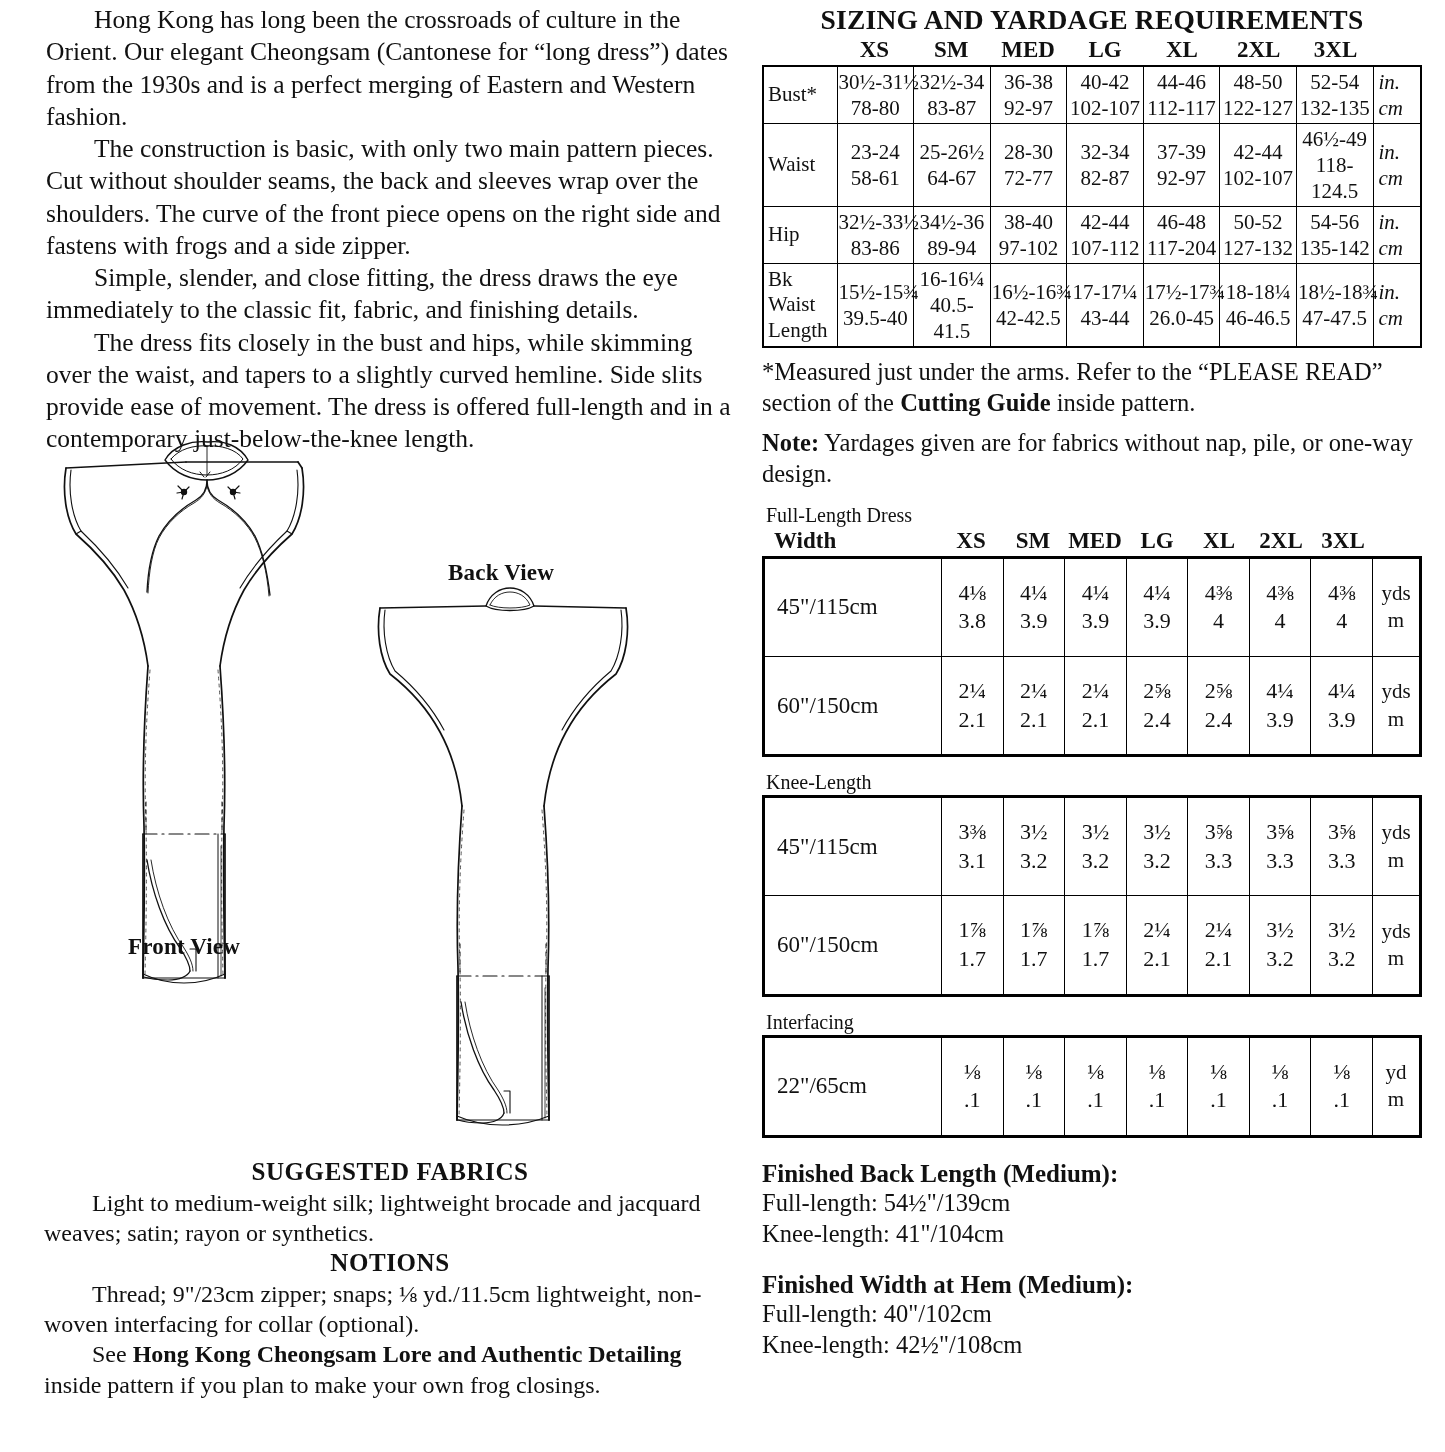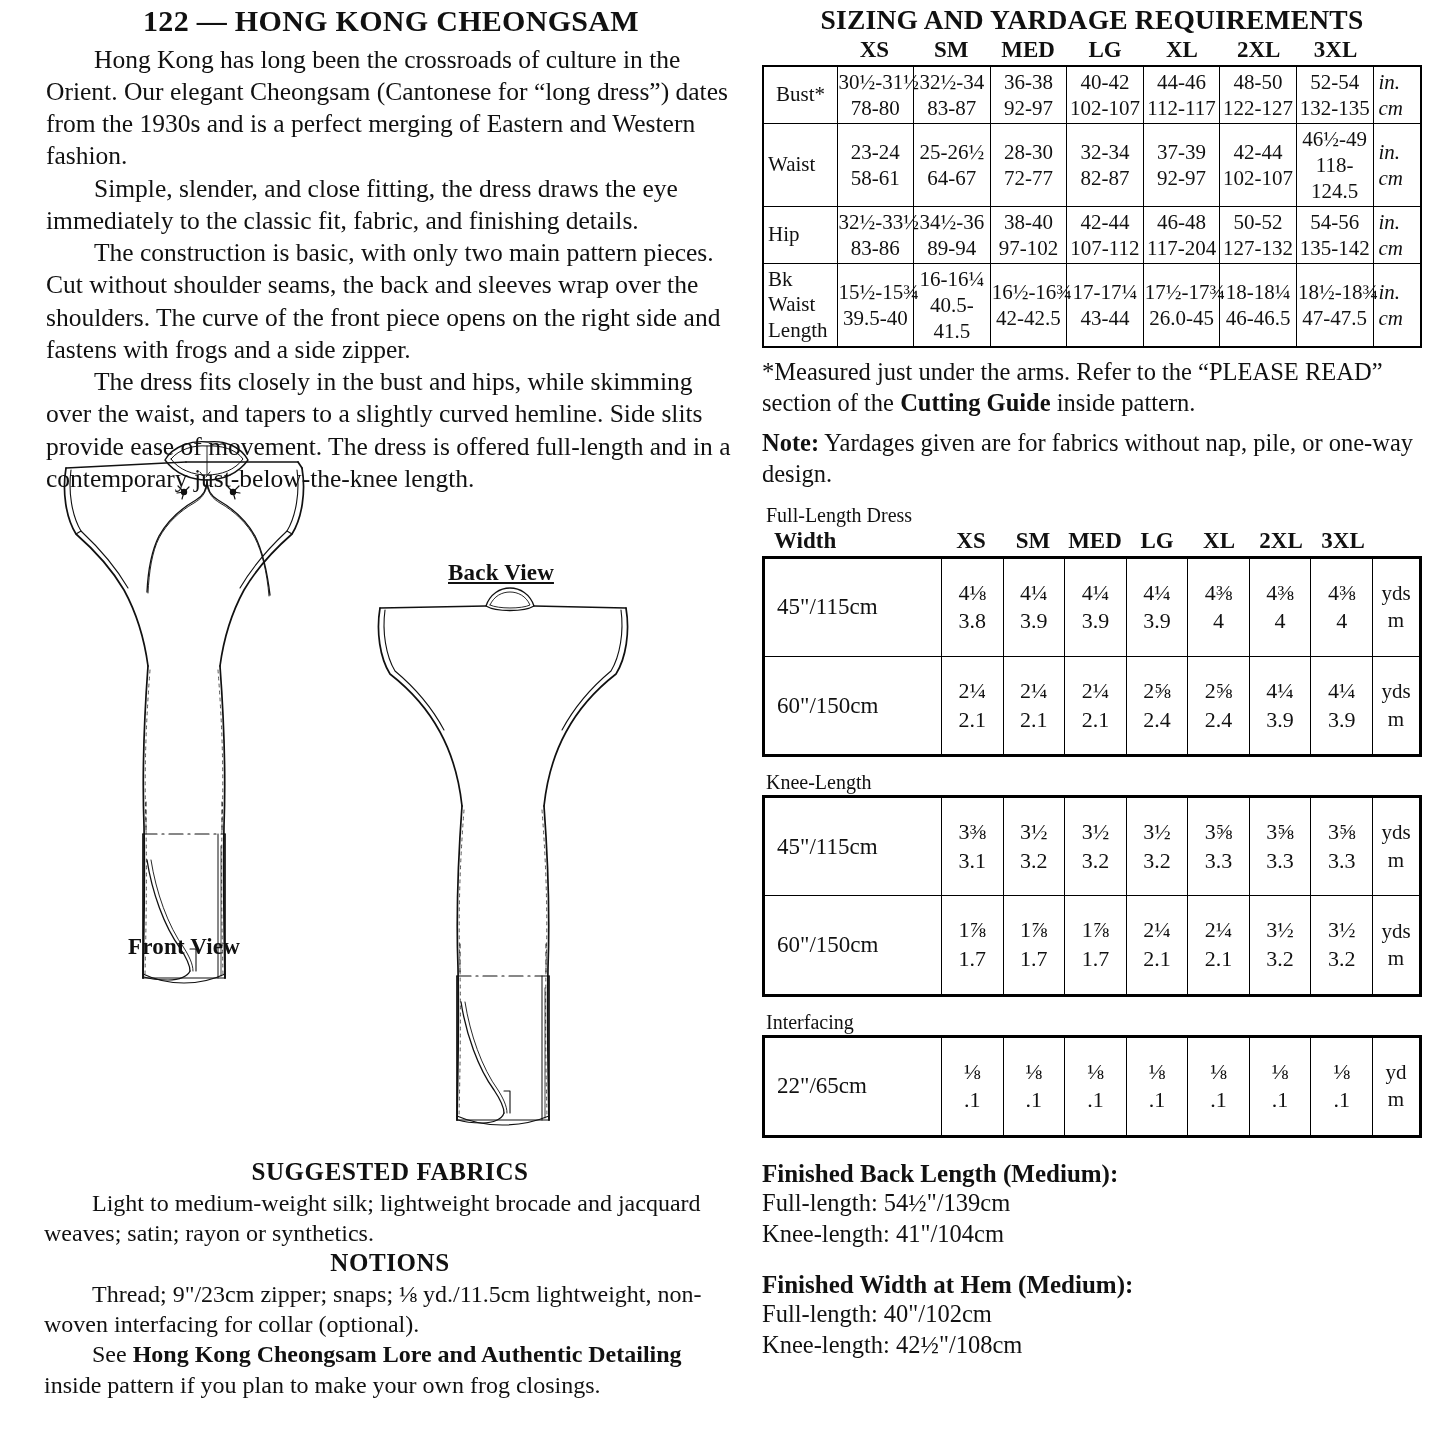--- a/index.html
+++ b/index.html
@@ -45,21 +45,21 @@
     width: 700px; height: 720px;
   }
   .illus svg { display: block; }
   .view-caption {
     position: absolute;
     font-size: 23px;
     font-weight: bold;
     letter-spacing: 0.2px;
   }
   .cap-front { left: 128px; top: 962px; }
-  .cap-back  { left: 448px; top: 562px; text-decoration: underline; }
+  .cap-back  { left: 448px; top: 562px; }
 
   
   .bottom-left {
     position: absolute;
     left: 44px; top: 1158px;
     width: 692px;
   }
   .sec-head {
     font-size: 25px;
     font-weight: bold;
@@ -192,24 +192,23 @@
     line-height: 1.26;
     margin: 0;
   }
 </style>
 </head>
 <body>
 
 <div class="page">
 
   <div class="col-left">
-    <h1 class="title">122 — HONG KONG CHEONGSAM</h1>
     <p class="body-p">Hong Kong has long been the crossroads of culture in the Orient. Our elegant Cheongsam (Cantonese for “long dress”) dates from the 1930s and is a perfect merging of Eastern and Western fashion.</p>
+    <p class="body-p">The construction is basic, with only two main pattern pieces. Cut without shoulder seams, the back and sleeves wrap over the shoulders. The curve of the front piece opens on the right side and fastens with frogs and a side zipper.</p>
     <p class="body-p">Simple, slender, and close fitting, the dress draws the eye immediately to the classic fit, fabric, and finishing details.</p>
-    <p class="body-p">The construction is basic, with only two main pattern pieces. Cut without shoulder seams, the back and sleeves wrap over the shoulders. The curve of the front piece opens on the right side and fastens with frogs and a side zipper.</p>
     <p class="body-p">The dress fits closely in the bust and hips, while skimming over the waist, and tapers to a slightly curved hemline. Side slits provide ease of movement. The dress is offered full-length and in a contemporary just-below-the-knee length.</p>
   </div>
 
   <div class="illus">
     <svg width="700" height="720" viewBox="0 0 700 720">
       <g fill="none" stroke="#111" stroke-width="1.7" stroke-linejoin="round" stroke-linecap="round">
 
         <g>
 
           <path d="M26 38 L146 32"></path>
@@ -378,21 +377,21 @@
       <div class="sh-cell">XL</div>
       <div class="sh-cell">2XL</div>
       <div class="sh-cell">3XL</div>
       <div class="sh-unit"></div>
     </div>
 
     <table class="sizing">
       <tbody>
           <tr>
             <td class="rowlab">
-              <span style="display: block; margin-left: 8px;">Bust*</span>
+              <span style="display: block;">Bust*</span>
             </td>
             <td class="val two-line">
               <span>30½-31½</span>
               <span>78-80</span>
             </td>
             <td class="val two-line">
               <span>32½-34</span>
               <span>83-87</span>
             </td>
             <td class="val two-line">

